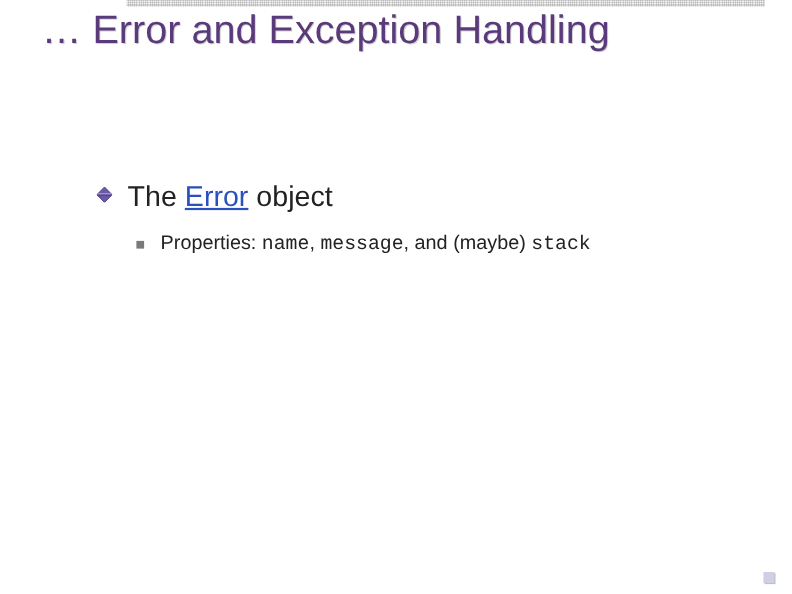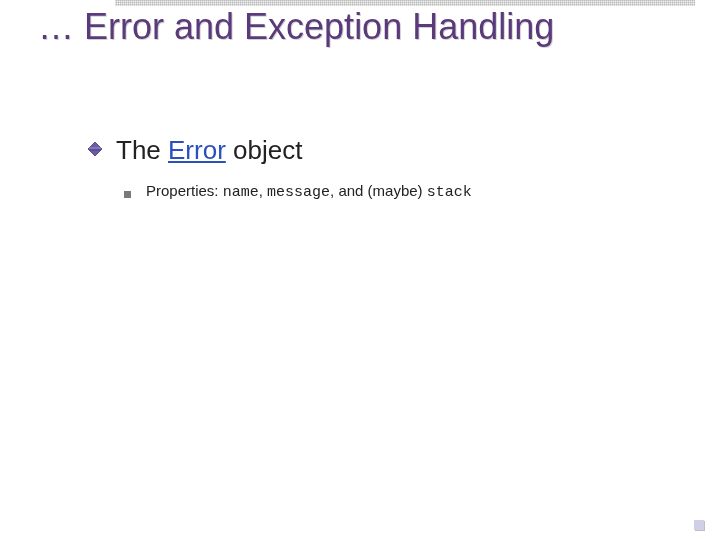--- a/index.html
+++ b/index.html
@@ -44,21 +44,21 @@
     width: 620px;
     font-size: 36px;
     line-height: 1.15;
     color: #5a3a7a; 
     text-shadow: 1px 1px 0 rgba(0,0,0,0.18);
     font-weight: 400;
   }
   .body {
     position: absolute;
     left: 88px;
-    top: 128px;
+    top: 156px;
     width: 590px;
     font-size: 0; 
   }
 
   
   .b1 {
     position: relative;
     font-size: 26px;
     line-height: 1.25;
     margin: 6px 0 14px 0;
@@ -75,21 +75,21 @@
   .b1 .diamond svg { display: block; }
 
   .link {
     color: #2a4fbf;
     text-decoration: underline;
   }
 
   
   .b2 {
     position: relative;
-    font-size: 15px;
+    font-size: 18px;
     line-height: 1.3;
     margin: 0 0 18px 0;
     padding-left: 58px;
     color: #222;
   }
   .b2 .square {
     position: absolute;
     left: 36px;
     top: 10px;
     width: 7px;

